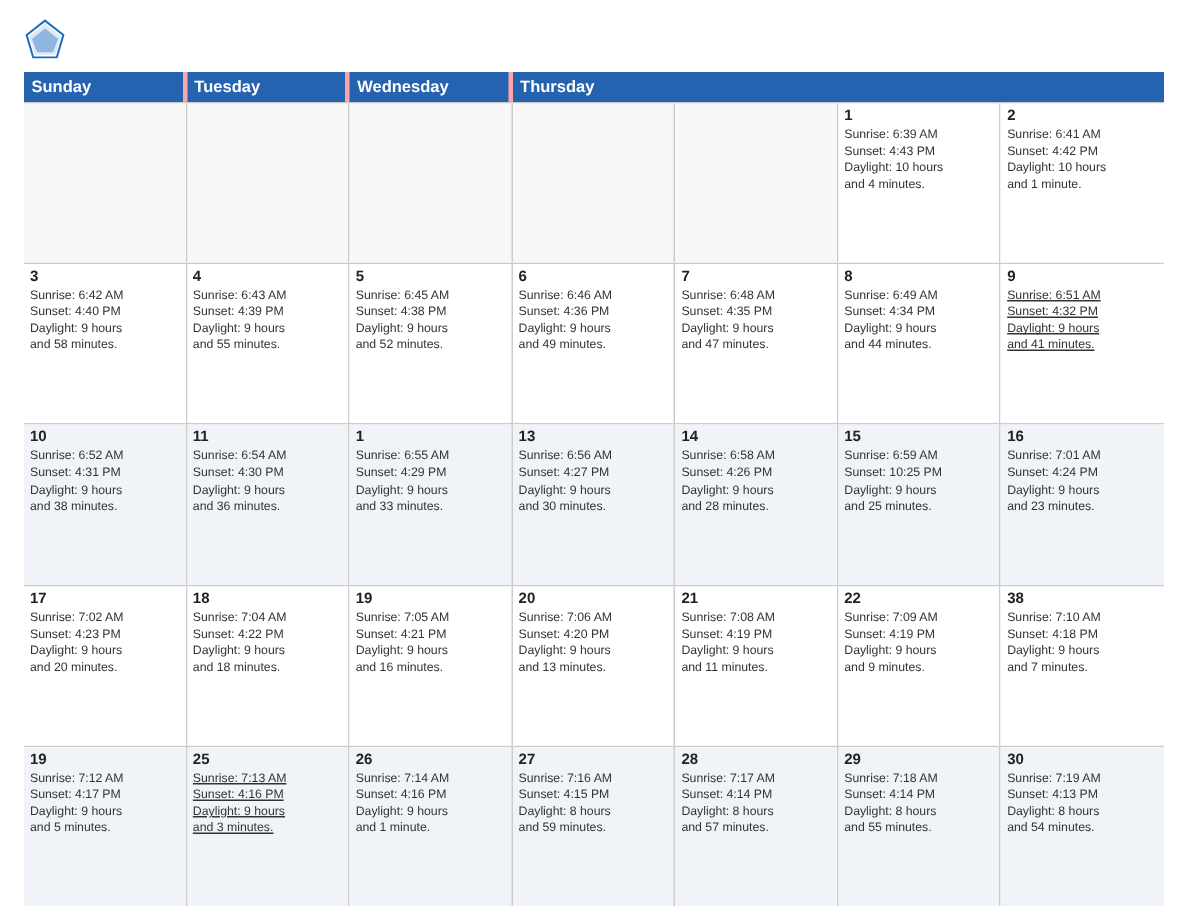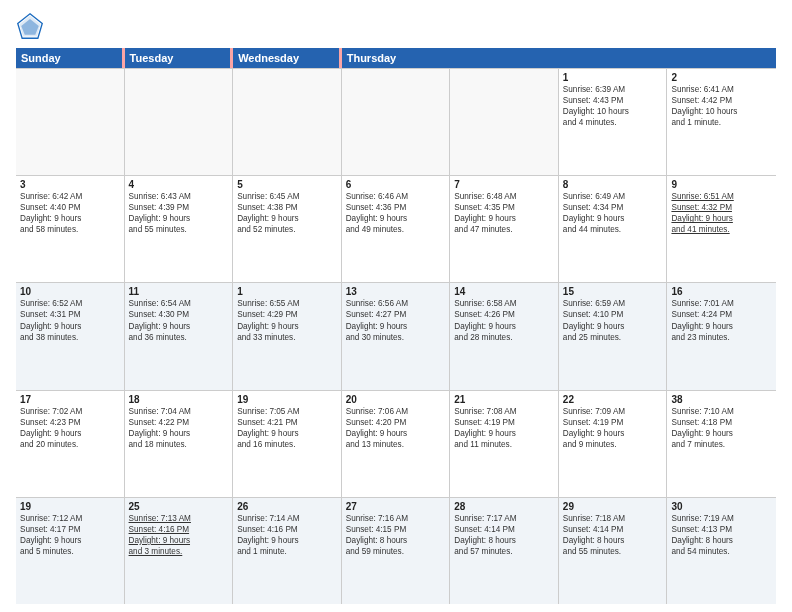--- a/index.html
+++ b/index.html
@@ -247,21 +247,21 @@
           <div class="cal-cell shaded">
             <span class="day-num">14</span>
             <p style="white-space: pre-line;">Sunrise: 6:58 AM
 Sunset: 4:26 PM
 Daylight: 9 hours
 and 28 minutes.</p>
           </div>
           <div class="cal-cell shaded">
             <span class="day-num">15</span>
             <p style="white-space: pre-line;">Sunrise: 6:59 AM
-Sunset: 4:10 PM
+Sunset: 10:25 PM
 Daylight: 9 hours
 and 25 minutes.</p>
           </div>
           <div class="cal-cell shaded">
             <span class="day-num">16</span>
             <p style="white-space: pre-line;">Sunrise: 7:01 AM
 Sunset: 4:24 PM
 Daylight: 9 hours
 and 23 minutes.</p>
           </div>

